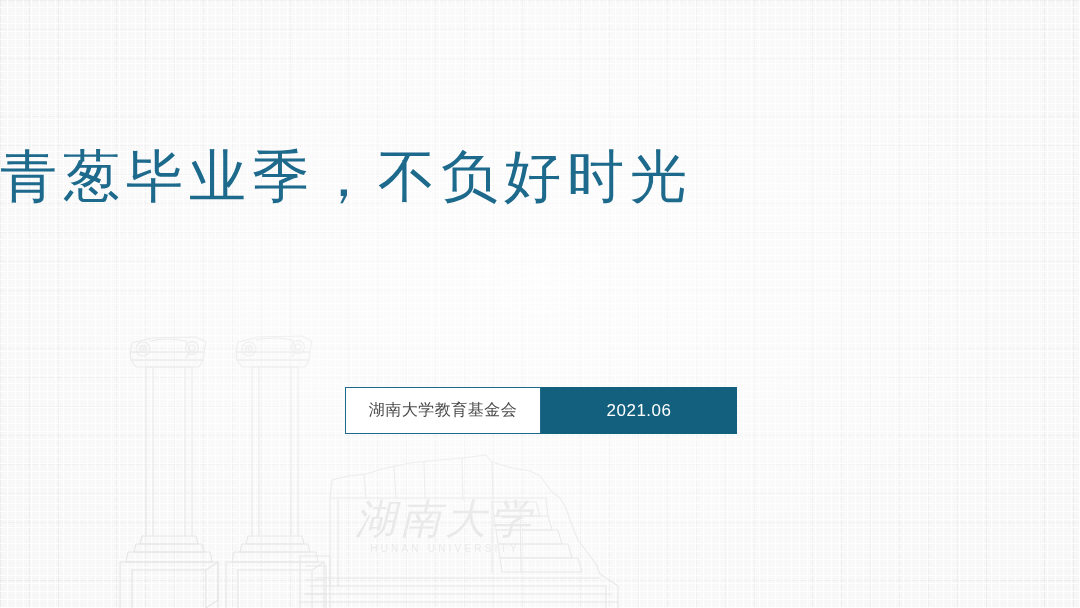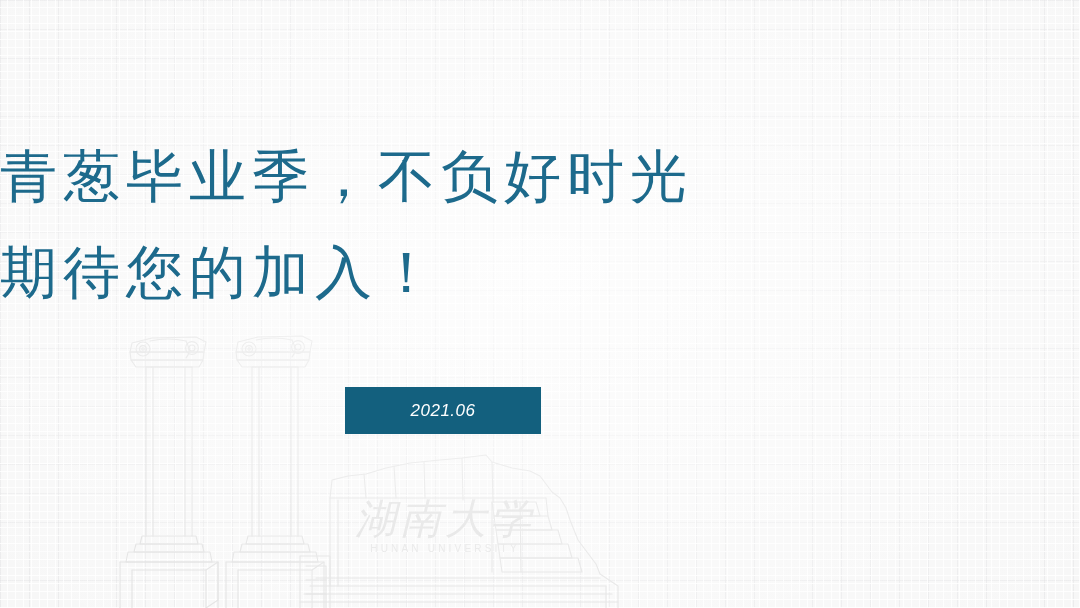--- a/index.html
+++ b/index.html
@@ -100,21 +100,20 @@
   #date-chip {
     box-sizing: border-box;
     width: 196px;
     background: #13607e;
     display: flex;
     align-items: center;
     justify-content: center;
     font-size: 17px;
     color: #ffffff;
     letter-spacing: 0.5px;
-    font-style: italic;
   }
 
   
   .brand-cn {
     position: absolute;
     left: 345px;
     top: 492px;
     width: 200px;
     text-align: center;
     font-family: "DejaVu Serif", "Liberation Serif", serif;
@@ -252,20 +251,20 @@
     </g>
   </svg>
 
   <div class="brand-cn">湖南大学</div>
   <div class="brand-en">HUNAN UNIVERSITY</div>
 
   <div id="vignette"></div>
 
   <div id="headline">
     <span class="headline-line">青葱毕业季，不负好时光</span>
-    <span class="headline-line">期待您的加入！</span>
   </div>
 
   <div id="footer-bar">
+    <div id="org-chip">湖南大学教育基金会</div>
     <div id="date-chip">2021.06</div>
   </div>
 
 </div>
 
 </body></html>

